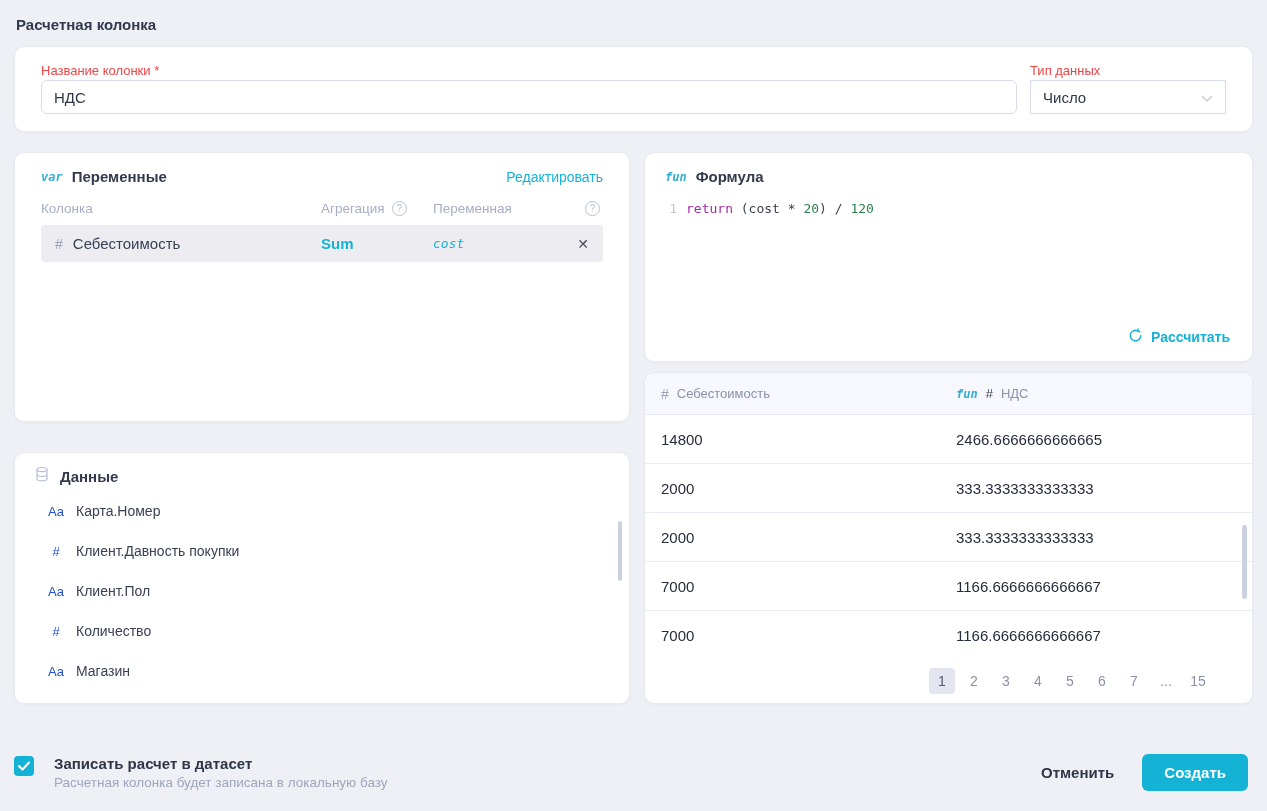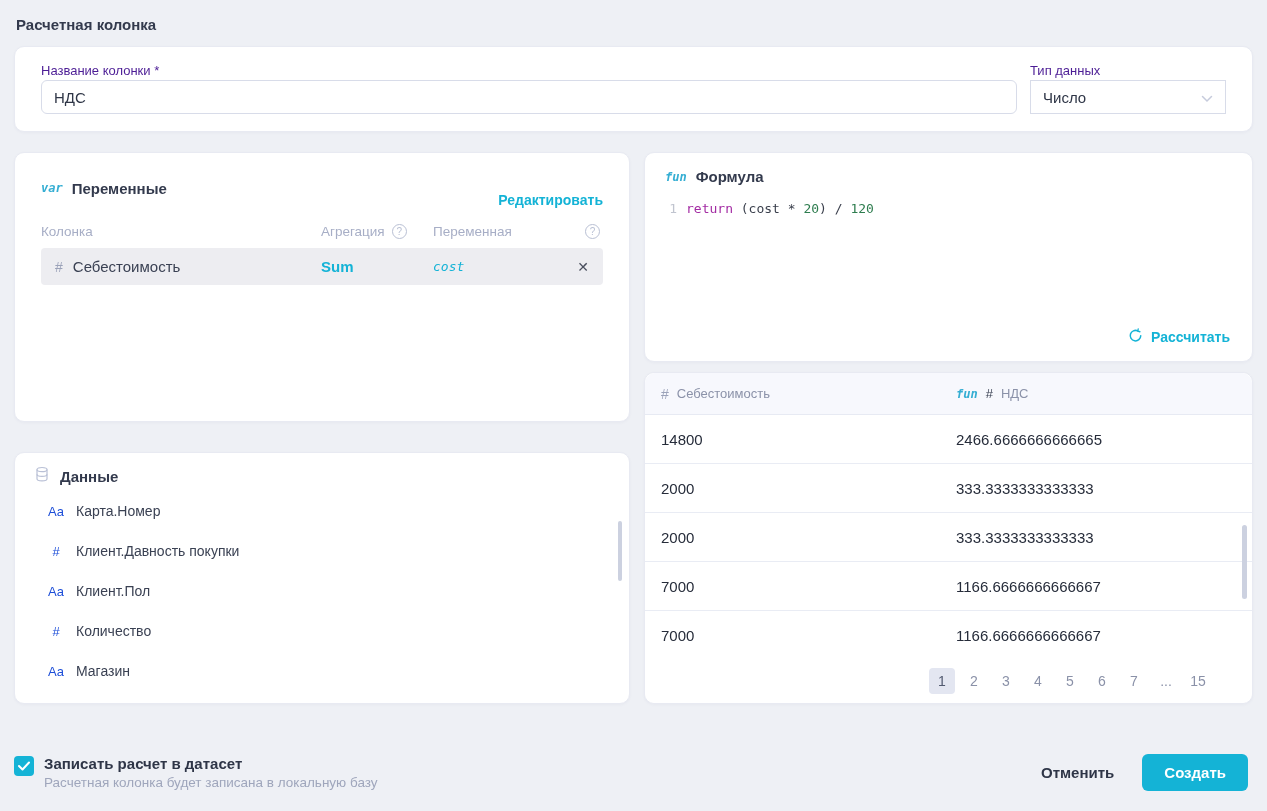--- a/index.html
+++ b/index.html
@@ -18,21 +18,21 @@
     background:#fff;
     border:1px solid #e8eaf2;
     border-radius:10px;
     box-shadow:0 1px 3px rgba(45,55,90,0.04);
   }
 
   
   .top-card { margin-top:13px; height:86px; padding:16px 26px; display:flex; gap:13px; }
   .field-block { display:flex; flex-direction:column; }
   .field-block.grow { flex:1; }
-  .field-label { font-size:13px; color:#4c1d95; margin-bottom:2px; }
+  .field-label { font-size:13px; color:#ef4444; margin-bottom:2px; }
   .text-input {
     height:34px; border:1px solid #d8dce9; border-radius:6px;
     padding:0 12px; font-size:15px; color:#2f3647; width:100%;
     font-family:"Liberation Sans", sans-serif; outline:none; background:#fff;
   }
   .select-box {
     width:196px; height:34px; border:1px solid #d8dce9; border-radius:0;
     padding:0 12px; font-size:15px; color:#2f3647;
     display:flex; align-items:center; justify-content:space-between; cursor:pointer; background:#fff;
   }
@@ -44,21 +44,21 @@
 
   
   .vars-card { height:270px; padding:15px 26px; }
   .card-head { display:flex; align-items:center; gap:9px; }
   .badge-mono {
     font-family:"DejaVu Sans Mono", monospace; font-style:italic;
     font-size:12px; color:#35aed3; font-weight:700;
   }
   .card-title { font-size:15px; font-weight:700; color:#333a4d; }
   .spacer { flex:1; }
-  .link-btn { font-size:14px; font-weight:700; color:#14b3d6; cursor:pointer;margin-top:24px; }
+  .link-btn { font-size:14px; font-weight:400; color:#14b3d6; cursor:pointer; }
 
   .vars-header {
     display:grid; grid-template-columns:280px 112px 1fr 18px;
     align-items:center; margin-top:16px; font-size:13.5px; color:#a7aec6;
   }
   .vars-header .with-help { display:flex; align-items:center; gap:7px; }
   .help-icon {
     width:15px; height:15px; border:1px solid #b9c0d4; border-radius:50%;
     color:#b9c0d4; font-size:10px; line-height:13px; text-align:center;
     display:inline-block; cursor:pointer; flex:none;
@@ -122,21 +122,21 @@
   .page-item {
     min-width:26px; height:26px; margin:0 3px; border-radius:4px;
     display:flex; align-items:center; justify-content:center;
     font-size:14px; color:#8a91a8; cursor:pointer;
   }
   .page-item.active { background:#e3e6f1; color:#525a70; }
   .table-scroll { right:5px; top:152px; width:5px; height:74px; }
 
   
   .footer-bar { margin-top:50px; display:flex; align-items:center; justify-content:space-between; }
-  .save-block { display:flex; gap:10px; align-items:flex-start; }
+  .save-block { display:flex; gap:20px; align-items:flex-start; }
   .checkbox {
     width:20px; height:20px; border-radius:4px; background:#14b3d6;
     display:flex; align-items:center; justify-content:center; cursor:pointer; flex:none; margin-top:1px;
   }
   .save-texts { display:flex; flex-direction:column; gap:3px; }
   .save-label { font-size:15px; font-weight:600; color:#2e3547; }
   .save-hint { font-size:13.5px; color:#9fa6bc; }
   .actions { display:flex; align-items:center; gap:28px; padding-right:5px; }
   .cancel-btn { font-size:15px; font-weight:600; color:#2e3547; cursor:pointer; }
   .create-btn {

